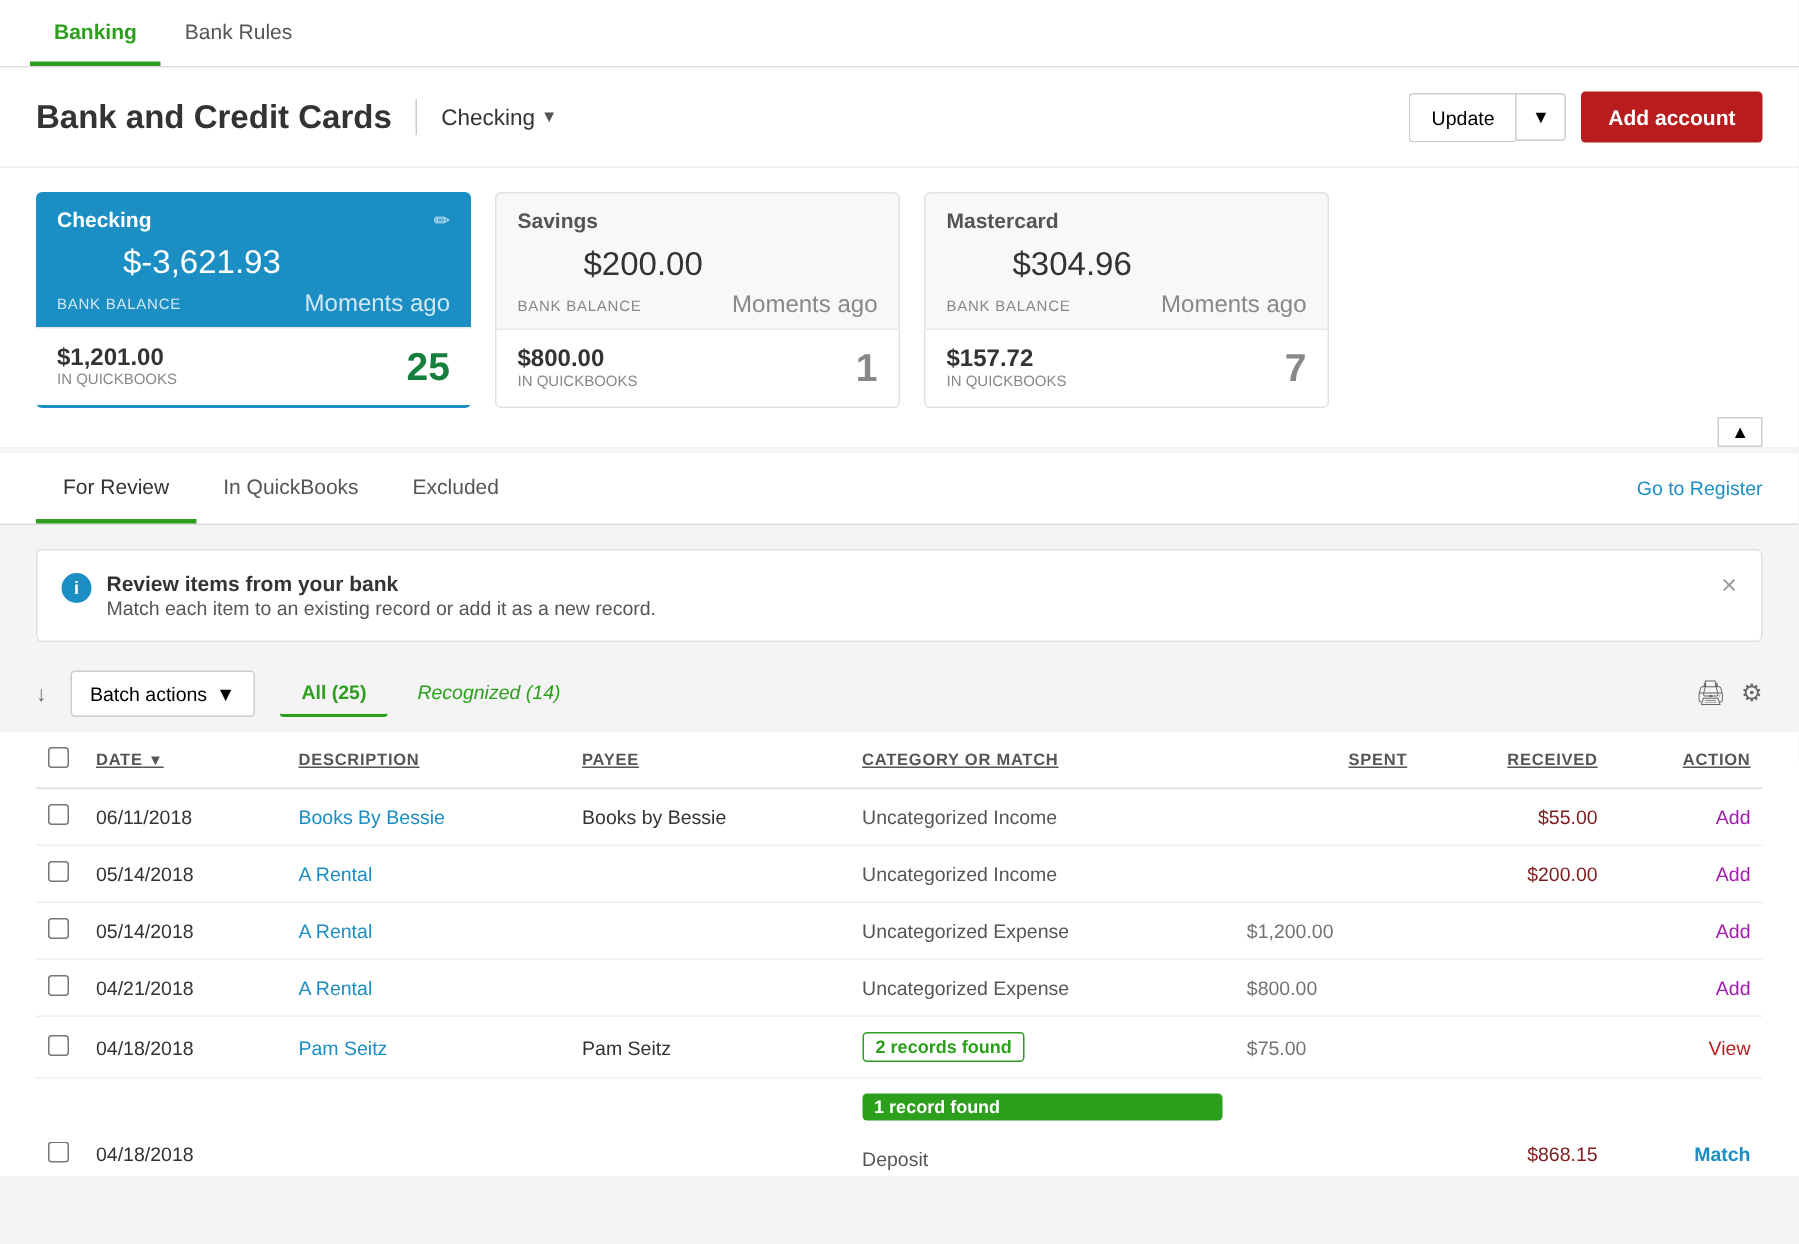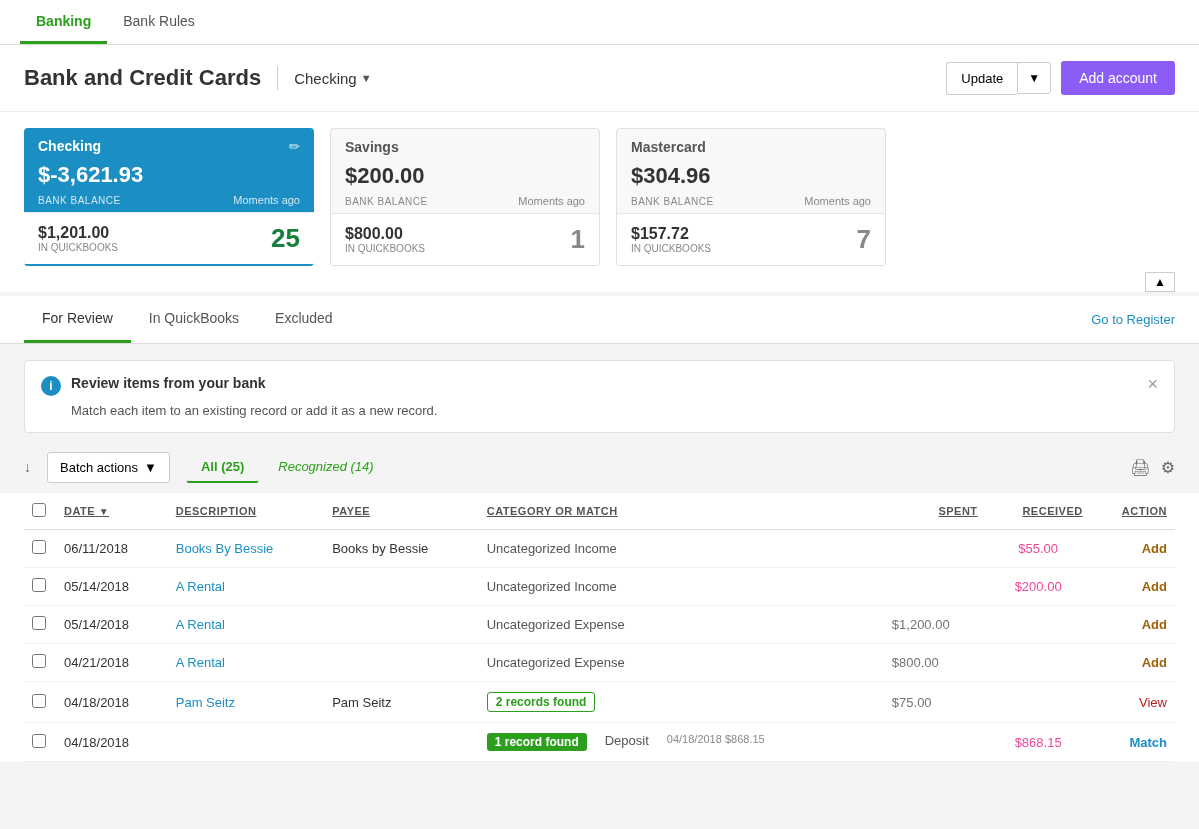--- a/index.html
+++ b/index.html
@@ -13,42 +13,42 @@
     
     .page-header { background: #fff; padding: 16px 24px; display: flex; align-items: center; justify-content: space-between; border-bottom: 1px solid #eee; }
     .page-header-left { display: flex; align-items: center; gap: 16px; }
     .page-title { font-size: 22px; font-weight: bold; color: #333; }
     .divider-v { width: 1px; height: 24px; background: #ccc; }
     .account-selector { display: flex; align-items: center; gap: 4px; cursor: pointer; font-size: 15px; color: #333; }
     .chevron-down { font-size: 11px; color: #555; }
     .page-header-right { display: flex; align-items: center; gap: 0; }
     .btn-update { border: 1px solid #ccc; background: #fff; padding: 8px 14px; font-size: 13px; cursor: pointer; border-right: none; border-radius: 3px 0 0 3px; }
     .btn-update-arrow { border: 1px solid #ccc; background: #fff; padding: 8px 10px; font-size: 12px; cursor: pointer; border-radius: 0 3px 3px 0; }
-    .btn-add-account { background: #8b5cf6; color: #fff; border: none; padding: 9px 18px; font-size: 14px; font-weight: normal; border-radius: 3px; cursor: pointer; margin-left: 10px; }
+    .btn-add-account { background: #b91c1c; color: #fff; border: none; padding: 9px 18px; font-size: 14px; font-weight: bold; border-radius: 3px; cursor: pointer; margin-left: 10px; }
 
     
     .cards-section { background: #fff; padding: 16px 24px 0 24px; }
     .cards-row { display: flex; gap: 16px; }
     .card { border-radius: 4px; overflow: hidden; min-width: 200px; }
     .card.active { background: #1b8ec4; color: #fff; flex: 0 0 290px; }
     .card.inactive { background: #f7f8f9; border: 1px solid #e0e0e0; flex: 0 0 270px; }
     .card-header { padding: 10px 14px 6px 14px; display: flex; align-items: center; justify-content: space-between; }
     .card-name { font-size: 14px; font-weight: bold; }
     .card.active .card-name { color: #fff; }
     .card.inactive .card-name { color: #555; }
     .edit-icon { font-size: 13px; cursor: pointer; opacity: 0.8; }
     .card-balance-section { padding: 2px 14px 6px 14px; }
-    .card-bank-balance { font-size: 22px; font-weight: bold; }
+    .card-bank-balance { font-size: 22px; font-weight: normal; margin-left: 44px; }
     .card.active .card-bank-balance { color: #fff; }
     .card.inactive .card-bank-balance { color: #333; }
     .card-label-row { display: flex; justify-content: space-between; align-items: center; padding: 0 14px 6px 14px; gap: 32px; }
     .card-label { font-size: 10px; text-transform: uppercase; letter-spacing: 0.5px; }
     .card.active .card-label { color: rgba(255,255,255,0.8); }
     .card.inactive .card-label { color: #888; }
-    .card-timestamp { font-size: 11px; }
+    .card-timestamp { font-size: 16px; }
     .card.active .card-timestamp { color: rgba(255,255,255,0.8); }
     .card.inactive .card-timestamp { color: #888; }
     .card-qb-section { background: #fff; padding: 10px 14px; display: flex; justify-content: space-between; align-items: center; border-top: 1px solid #e8e8e8; }
     .card.active .card-qb-section { background: #fff; }
     .card-qb-balance { font-size: 16px; font-weight: bold; color: #333; }
     .card-qb-label { font-size: 10px; text-transform: uppercase; color: #888; }
     .card-count { font-size: 26px; font-weight: bold; }
     .card.active .card-count { color: #15803d; }
     .card.inactive .card-count { color: #888; }
 
@@ -56,21 +56,21 @@
     .tabs-section { background: #fff; border-bottom: 1px solid #ddd; padding: 0 24px; display: flex; align-items: center; justify-content: space-between; margin-top: 4px; }
     .tabs { display: flex; }
     .tab { padding: 14px 18px; cursor: pointer; font-size: 14px; color: #555; border-bottom: 3px solid transparent; }
     .tab.active { color: #333; border-bottom: 3px solid #2ca01c; font-weight: 500; }
     .go-to-register { color: #1b8ec4; font-size: 13px; cursor: pointer; text-decoration: none; }
 
     
     .info-banner { background: #fff; border: 1px solid #e0e0e0; border-radius: 4px; margin: 16px 24px 8px 24px; padding: 14px 16px; display: flex; align-items: flex-start; justify-content: space-between; }
     .info-banner-left { display: flex; align-items: flex-start; gap: 10px; }
     .info-icon { background: #1b8ec4; color: #fff; border-radius: 50%; width: 20px; height: 20px; display: flex; align-items: center; justify-content: center; font-size: 12px; font-weight: bold; flex-shrink: 0; margin-top: 1px; }
-    .info-banner-text h4 { font-size: 14px; font-weight: bold; color: #333; margin-bottom: 12px; }
+    .info-banner-text h4 { font-size: 14px; font-weight: bold; color: #333; margin-bottom: 1px; }
     .info-banner-text p { font-size: 13px; color: #555; }
     .close-btn { background: none; border: none; font-size: 18px; color: #999; cursor: pointer; line-height: 1; }
 
     
     .table-toolbar { padding: 10px 24px; display: flex; align-items: center; gap: 16px; }
     .sort-icon { font-size: 14px; color: #666; cursor: pointer; }
     .btn-batch { background: #fff; border: 1px solid #ccc; border-radius: 3px; padding: 7px 12px; font-size: 13px; cursor: pointer; display: flex; align-items: flex-end; gap: 6px; }
     .filter-tabs { display: flex; gap: 4px; }
     .filter-tab { padding: 7px 14px; border-radius: 3px; cursor: pointer; font-size: 13px; color: #555; border: 1px solid transparent; }
     .filter-tab.active { color: #2ca01c; border-bottom: 2px solid #2ca01c; font-weight: bold; }
@@ -85,29 +85,29 @@
     thead th.right { text-align: right; }
     tbody tr { border-bottom: 1px solid #f0f0f0; }
     tbody td { padding: 10px 8px; vertical-align: middle; }
     .checkbox-cell { width: 32px; }
     input[type="checkbox"] { width: 14px; height: 14px; cursor: pointer; }
     .date-cell { color: #333; white-space: nowrap; }
     .desc-cell { color: #1b8ec4; cursor: pointer; }
     .payee-cell { color: #333; }
     .category-cell { color: #555; }
     .spent-cell { text-align: left; color: #737373; }
-    .received-cell { text-align: center; color: #ec4899; }
+    .received-cell { text-align: right; color: #7f1d1d; }
     .action-cell { text-align: right; }
-    .action-add { color: #a16207; font-weight: bold; cursor: pointer; text-decoration: none; }
+    .action-add { color: #a21caf; font-weight: normal; cursor: pointer; text-decoration: none; }
     .action-view { color: #b91c1c; font-weight: normal; cursor: pointer; }
     .action-match { color: #1b8ec4; font-weight: bold; cursor: pointer; }
 
     .badge-records { display: inline-block; background: transparent; border: 1.5px solid #2ca01c; color: #2ca01c; border-radius: 3px; padding: 2px 8px; font-size: 12px; font-weight: bold; }
     .badge-records-found { display: inline-block; background: #2ca01c; color: #fff; border-radius: 3px; padding: 2px 8px; font-size: 12px; font-weight: bold; }
-    .multi-line-cell { display: flex; flex-direction: row; gap: 18px; }
+    .multi-line-cell { display: flex; flex-direction: column; gap: 18px; }
 
     
     .page-body { overflow-y: auto; max-height: calc(829px - 45px); }
   </style>
 </head>
 <body>
 
 <div class="page-body">
 
   <nav class="top-nav">

